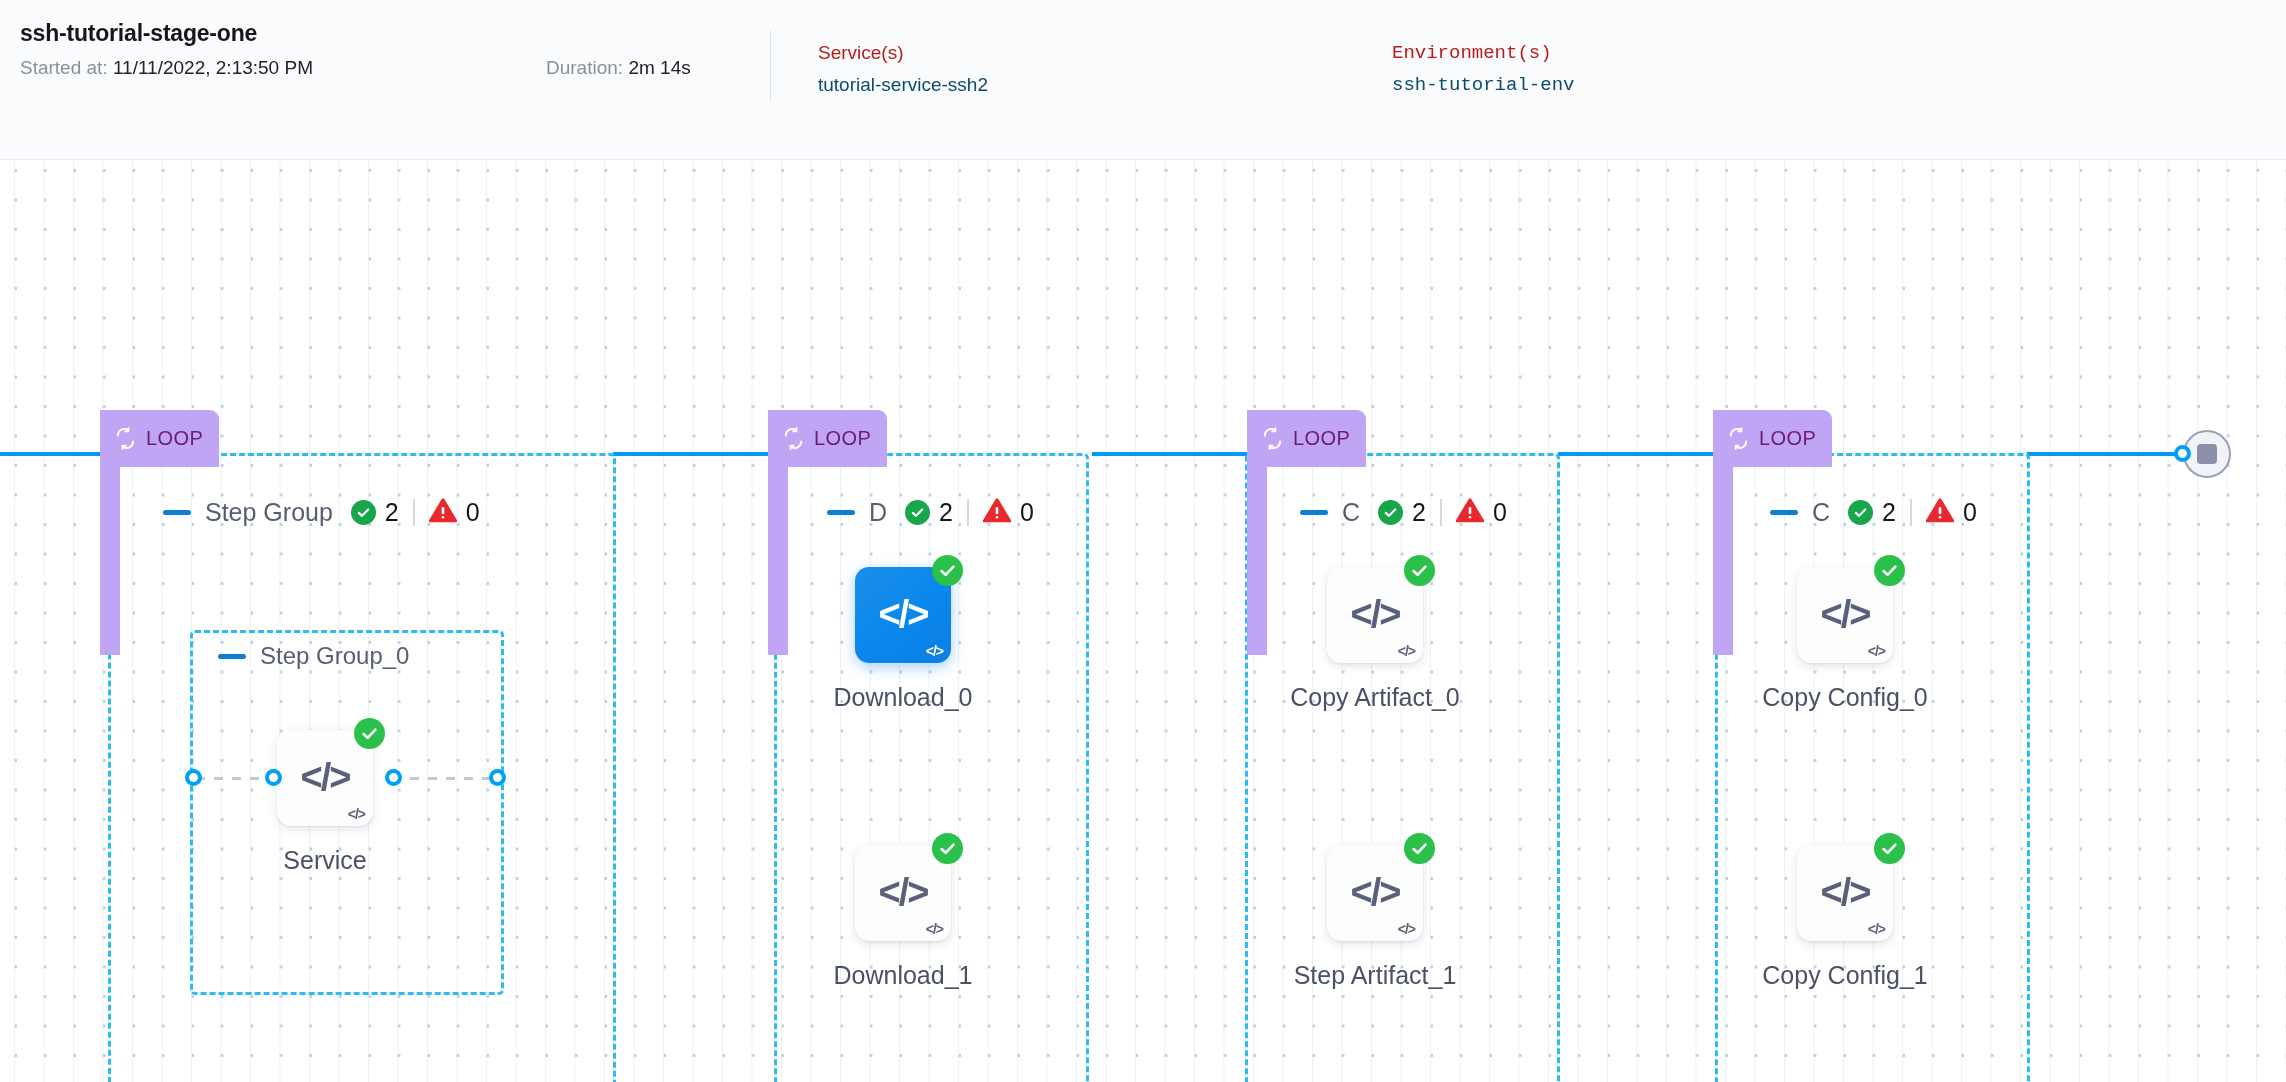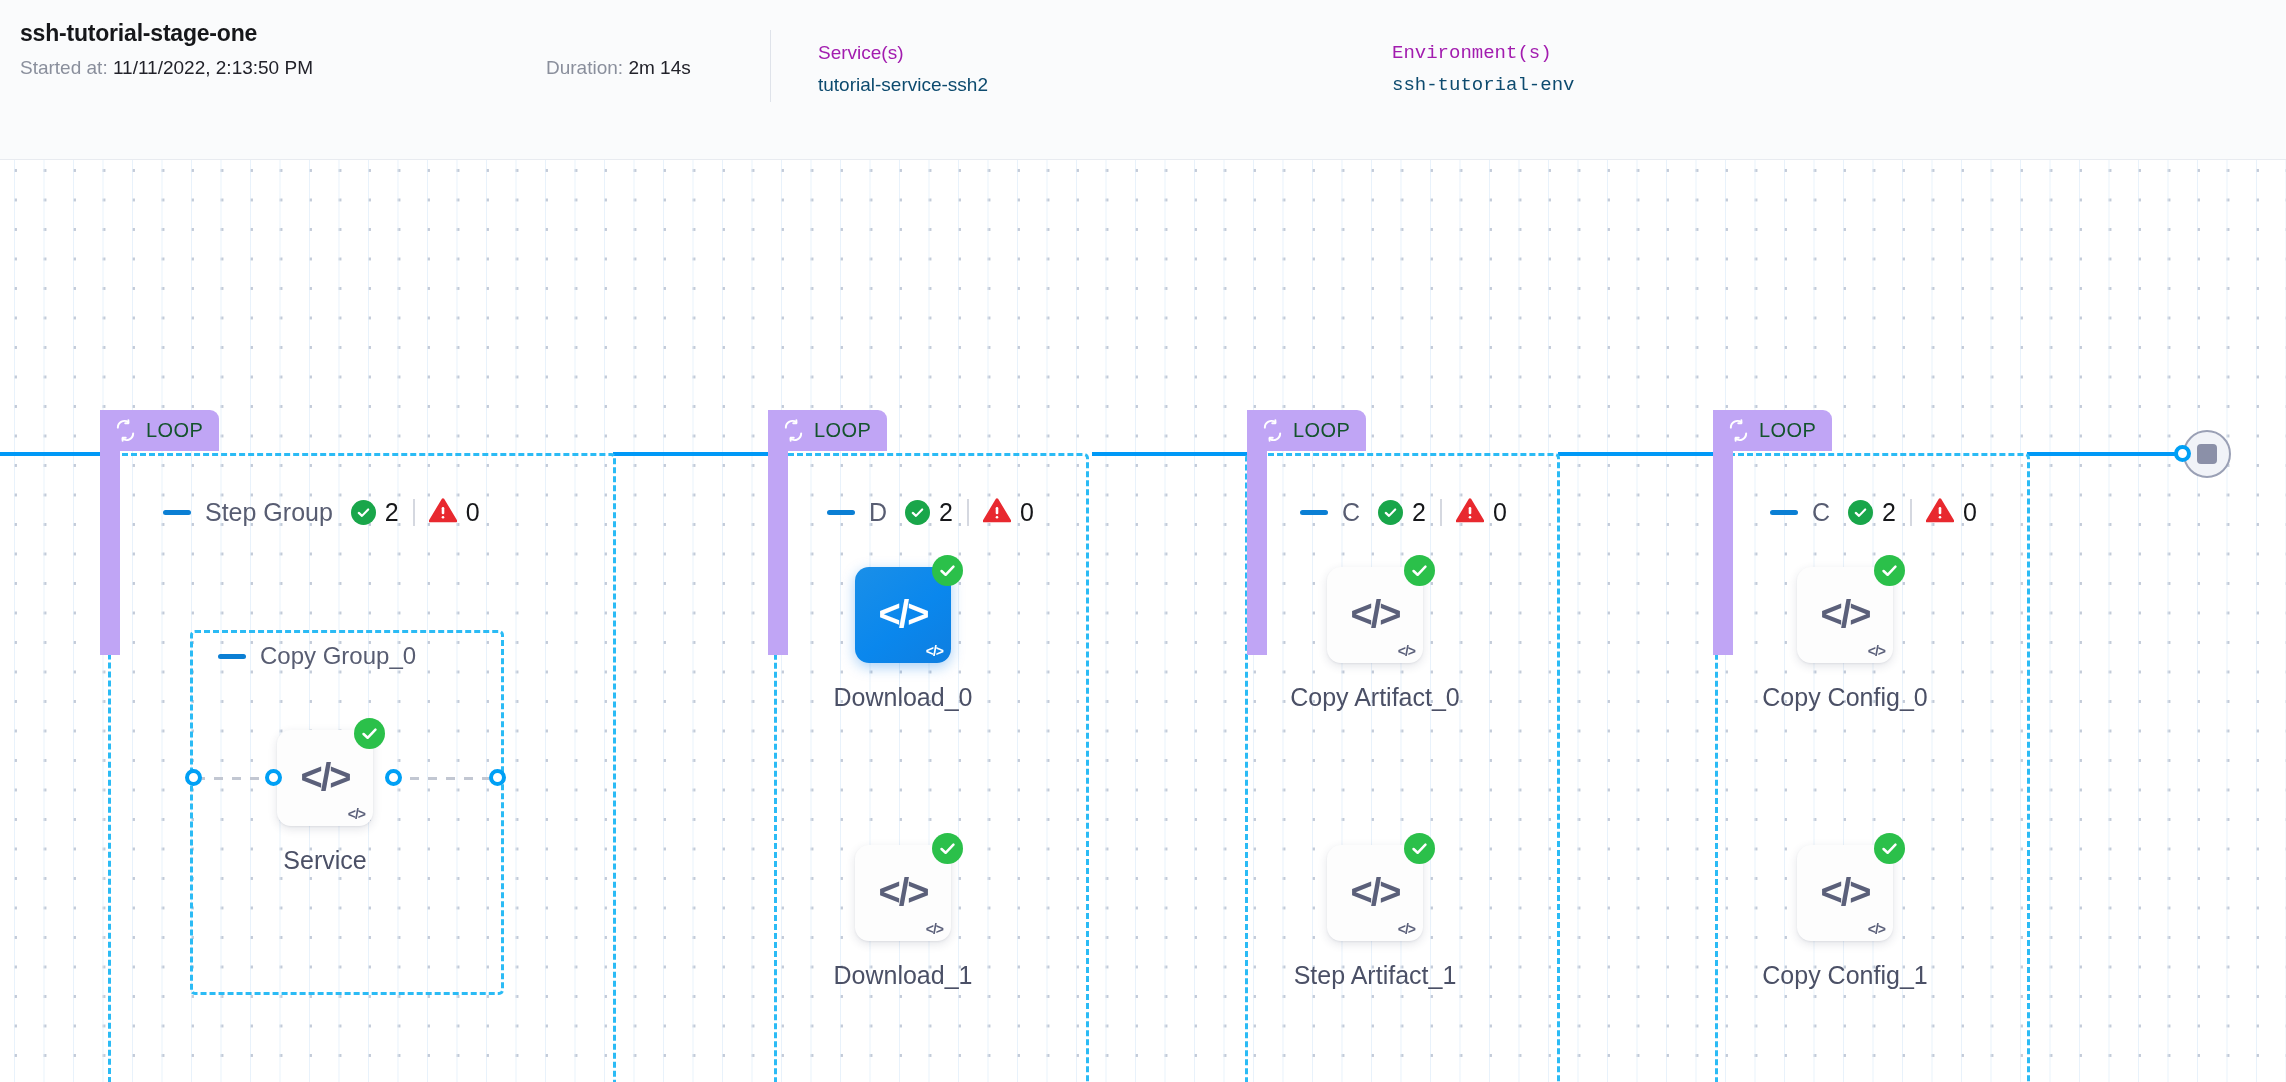--- a/index.html
+++ b/index.html
@@ -33,21 +33,21 @@
   }
   .hdr-duration .lbl { color: #8a8f9c; }
   .hdr-divider {
     position: absolute; left: 770px; top: 30px;
     width: 1px; height: 72px; background: #dfe3ea;
   }
   .hdr-col { position: absolute; top: 42px; }
   .hdr-col.svc { left: 818px; }
   .hdr-col.env { left: 1392px; font-family: Liberation Mono, monospace; }
   .hdr-col-label {
-    font-size: 19px; color: #a21caf; font-weight: normal;
+    font-size: 19px; color: #b91c1c; font-weight: normal;
     margin-bottom: 10px;
   }
   .hdr-col-value {
     font-size: 19px; color: #0c4a6e; cursor: pointer;
   }
 
   
   .canvas {
     position: absolute; left: 0; top: 160px;
     width: 2286px; height: 922px;
@@ -61,26 +61,26 @@
   }
 
   
   .conn {
     position: absolute; height: 4px; background: #0099f7;
   }
 
   
   .loop-badge {
     position: absolute;
-    height: 41px;
+    height: 57px;
     background: #c0a5f5;
     border-radius: 9px 9px 0 0;
     display: flex; align-items: center;
     padding: 0 16px 0 14px;
-    color: #14532d;
+    color: #701a75;
     z-index: 6;
   }
   .loop-badge .loop-ico {
     width: 23px; height: 23px; margin-right: 9px; display: block;
   }
   .loop-badge .loop-txt {
     font-size: 20px; letter-spacing: 0.4px;
   }
   .loop-bar {
     position: absolute;
@@ -278,21 +278,21 @@
           <rect x="12.7" y="18" width="2.6" height="2.6" rx="1.3" fill="#ffffff"></rect>
         </svg>
       </span>
       <span class="cnt-num">0</span>
     </span>
   </div>
 
   <div class="group-inner" style="left:190px; top:470px; width:314px; height:365px;"></div>
   <div class="group-head" style="left:218px; top:482px;">
     <span class="collapse-dash"></span>
-    <span class="group-name sm">Copy Group_0</span>
+    <span class="group-name sm">Step Group_0</span>
   </div>
 
   <div class="dash-link" style="left:196px; top:617px; width:85px;"></div>
   <div class="dash-link" style="left:392px; top:617px; width:110px;"></div>
   <div class="port" style="left:185px; top:609px;"></div>
   <div class="port" style="left:265px; top:609px;"></div>
   <div class="port" style="left:385px; top:609px;"></div>
   <div class="port" style="left:489px; top:609px;"></div>
 
   <div class="node" style="left:277px; top:570px;">

